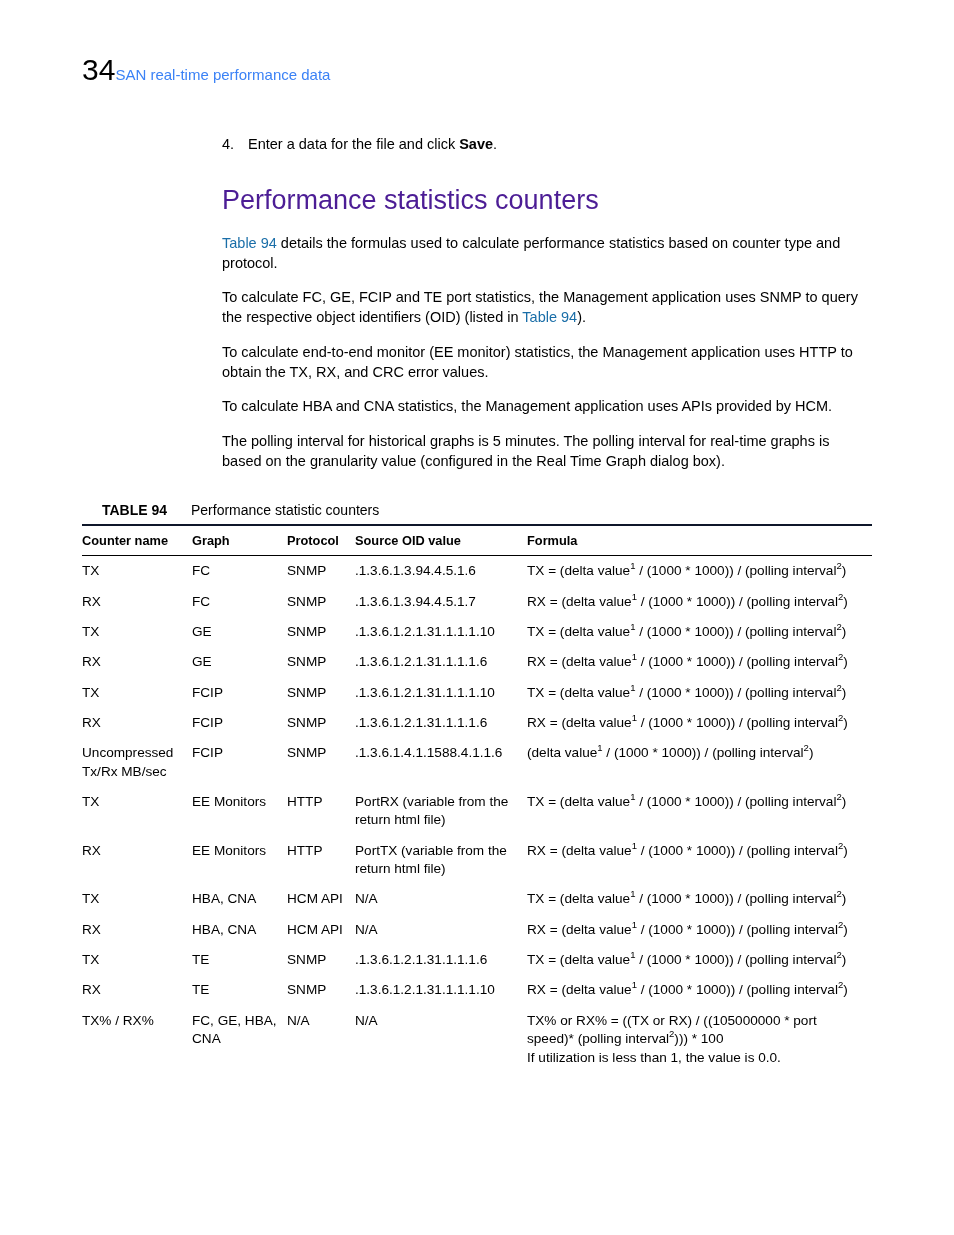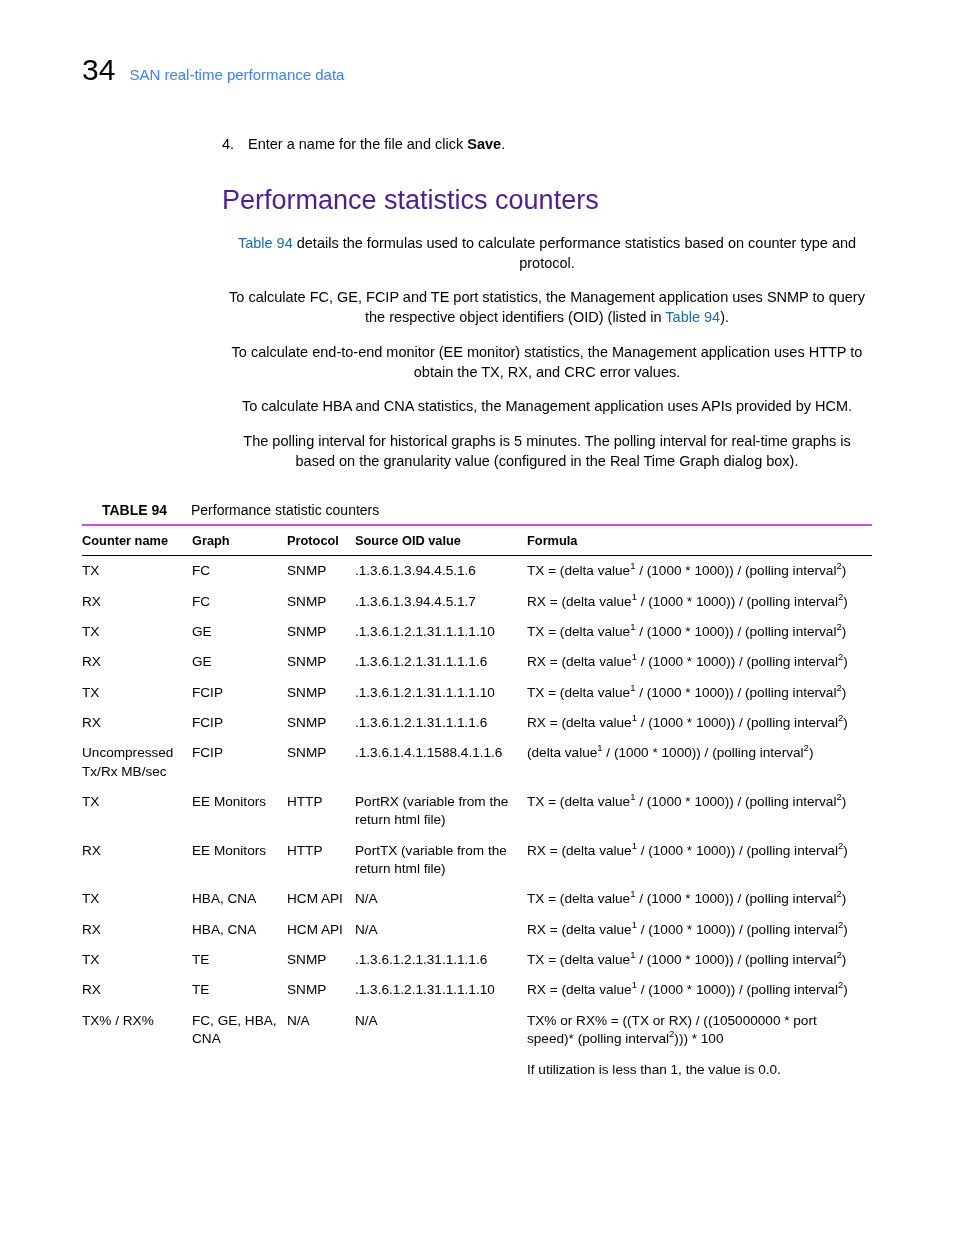--- a/index.html
+++ b/index.html
@@ -8,21 +8,20 @@
       background: #fff;
       color: #000;
       width: 954px;
       padding: 50px 82px 50px 82px;
       font-size: 14.5px;
       line-height: 1.35;
     }
     .header-row {
       display: flex;
       align-items: baseline;
-      gap: 14px;
       margin-bottom: 44px;
     }
     .chapter-num {
       font-size: 30px;
       font-weight: normal;
       font-family: Arial, Helvetica, sans-serif;
     }
     .chapter-title {
       font-size: 15px;
       font-weight: normal;
@@ -31,21 +30,21 @@
     .content-indent { margin-left: 140px; }
     .step-line { margin-bottom: 28px; }
     .step-num { display: inline-block; width: 22px; }
     .h2 {
       font-family: Arial, Helvetica, sans-serif;
       font-size: 27px;
       font-weight: normal;
       color: #4c1d95;
       margin-bottom: 14px;
     }
-    .para { margin-bottom: 14px; line-height: 1.4; text-align: center; }
+    .para { margin-bottom: 14px; line-height: 1.4; }
     .link { color: #1a6ea8; }
     .bold { font-weight: bold; text-align: right; }
     .table-label-row {
       margin-top: 30px;
       margin-left: 20px;
       font-size: 14px;
     }
     .table-label-bold {
       font-family: Arial, Helvetica, sans-serif;
       font-weight: bold;
@@ -53,21 +52,21 @@
       margin-right: 20px;
     }
     table.stats {
       width: 100%;
       margin-top: 4px;
       border-collapse: collapse;
       font-size: 13.6px;
       line-height: 1.35;
     }
     table.stats thead tr {
-      border-top: 2px solid #d946ef;
+      border-top: 2px solid #0f172a;
       border-bottom: 1px solid #000;
     }
     table.stats th {
       text-align: left;
       font-family: Arial, Helvetica, sans-serif;
       font-weight: bold;
       padding: 6px 8px 6px 0;
       font-size: 12.8px;
       vertical-align: bottom;
     }
@@ -75,34 +74,34 @@
       text-align: left;
       padding: 6px 10px 6px 0;
       vertical-align: top;
     }
     col.c-counter { width: 110px; }
     col.c-type { width: 95px; }
     col.c-protocol { width: 68px; }
     col.c-oid { width: 172px; }
     col.c-formula { width: auto; }
     sup { font-size: 0.7em; vertical-align: super; line-height: 0; }
-    .formula-note { display: block; margin-top: 12px; }
+    .formula-note { display: block; margin-top: 0px; }
   </style>
 </head>
 <body>
 
 <div class="header-row">
   <span class="chapter-num">34</span>
   <span class="chapter-title">SAN real-time performance data</span>
 </div>
 
 <div class="content-indent">
   <p class="step-line">
     <span class="step-num">4.</span>
-    <span>Enter a name for the file and click </span><span class="bold">Save</span><span>.</span>
+    <span>Enter a data for the file and click </span><span class="bold">Save</span><span>.</span>
   </p>
 
   <h2 class="h2">Performance statistics counters</h2>
 
   <p class="para">
     <span class="link">Table 94</span><span> details the formulas used to calculate performance statistics based on counter type and protocol.</span>
   </p>
 
   <p class="para">
     <span>To calculate FC, GE, FCIP and TE port statistics, the Management application uses SNMP to query the respective object identifiers (OID) (listed in </span><span class="link">Table 94</span><span>).</span>

